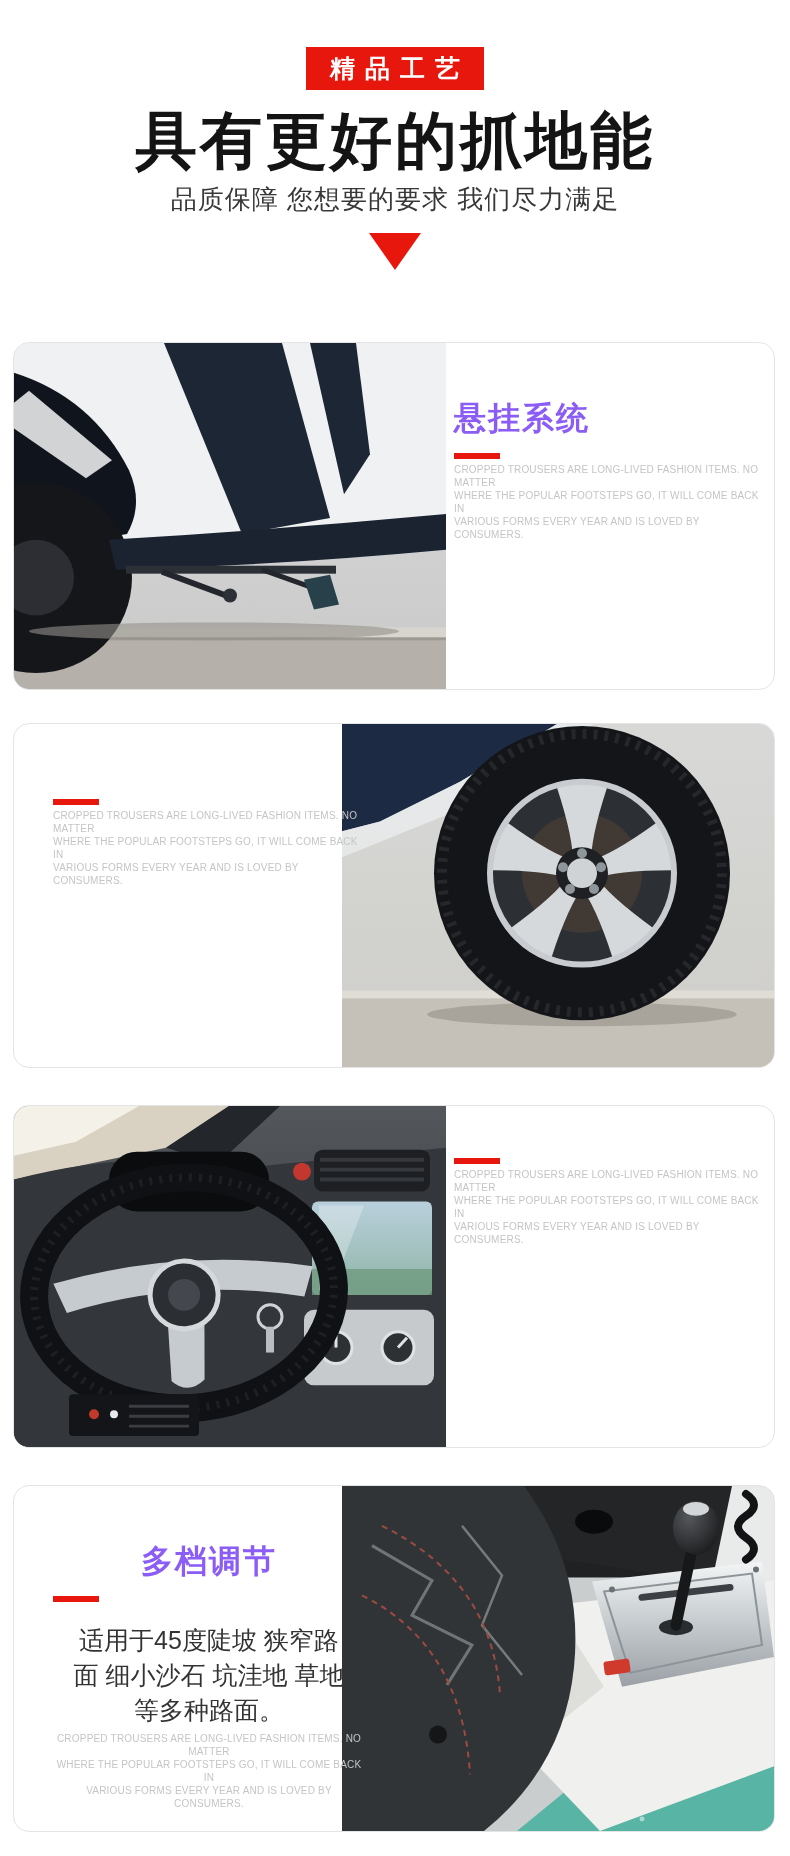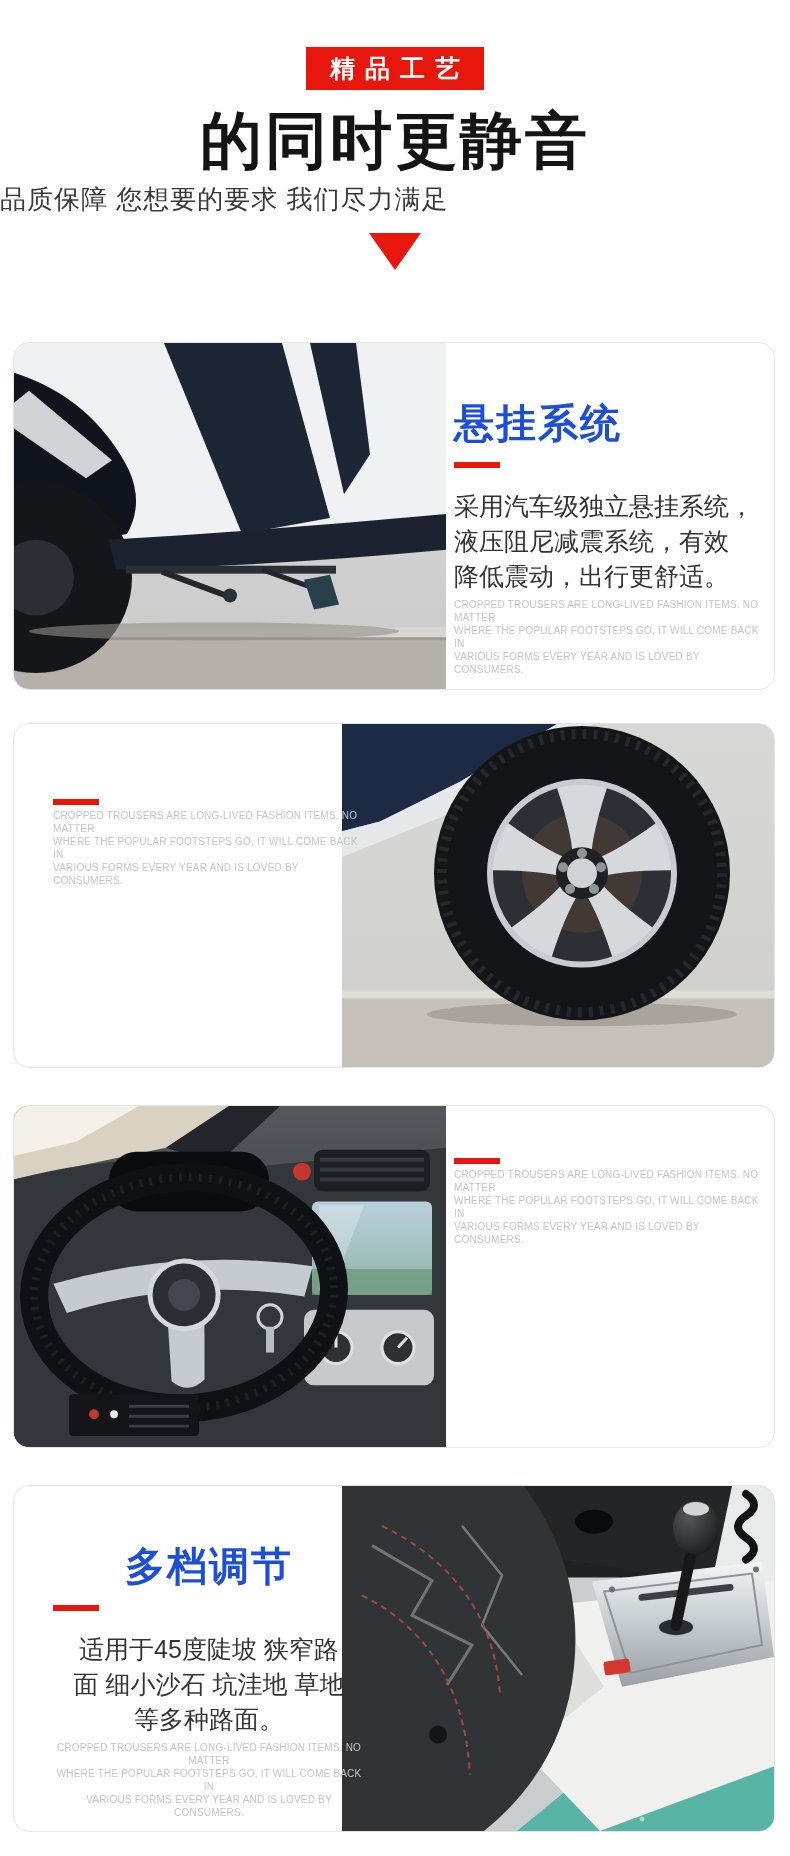--- a/index.html
+++ b/index.html
@@ -16,21 +16,21 @@
     background:var(--accent); color:#fff; font-size:25px; font-weight:bold;
     letter-spacing:10px; text-indent:10px;
     display:flex; align-items:center; justify-content:center;
   }
   .big-title {
     margin:15px 0 0; text-align:center;
     font-size:62px; line-height:1.16; font-weight:900; color:#141414;
     letter-spacing:3px;
   }
   .subtitle {
-    margin:5px 0 0; text-align:left;
+    margin:5px 0 0; text-align:center;
     font-size:26px; color:#383838; letter-spacing:1px;
   }
   .tri {
     width:0; height:0; margin:16px auto 0;
     border-left:26px solid transparent; border-right:26px solid transparent;
     border-top:37px solid var(--accent);
   }
   
   .card {
     position:absolute; left:13px; width:762px;
@@ -43,41 +43,41 @@
   #card4 { top:1485px; height:347px;text-align:center; }
   .photo { position:absolute; top:0; bottom:0; width:432px; z-index:1; }
   .photo-left  .photo { left:0; }
   .photo-right .photo { right:0; }
   .photo svg { width:100%; height:100%; display:block; }
   .text { position:absolute; top:0; bottom:0; z-index:2; padding-top:58px; }
   .photo-left  .text { left:440px; width:312px; }
   .photo-right .text { left:39px;  width:312px; }
   #card3 .text { padding-top:35px; }
   .card h2 {
-    margin:0; font-size:40px; font-weight:800; color:#1d4ed8; letter-spacing:2px;
+    margin:0; font-size:32px; font-weight:800; color:#8b5cf6; letter-spacing:2px;
     line-height:1.1;
   }
   .underline { width:46px; height:6px; background:var(--accent); margin-top:17px; }
   .body {
     margin:21px 0 0; font-size:25px; line-height:35px; color:#333;
     white-space:pre-line;
   }
   #card3 .body { text-indent:0.6em; margin-top:25px; }
   .filler {
     margin:4px 0 0; font-size:10px; line-height:13px; color:#c5c5c5;
     white-space:pre-line; letter-spacing:0.2px;
   }
 </style>
 </head>
 <body>
 
 <div class="page">
 
   <div class="badge">精品工艺</div>
-  <h1 class="big-title">的同时更静音</h1>
+  <h1 class="big-title">具有更好的抓地能</h1>
   <p class="subtitle">品质保障 您想要的要求 我们尽力满足</p>
   <div class="tri"></div>
 
   <section class="card photo-left" id="card1">
     <div class="photo">
       <svg viewBox="0 0 432 348" preserveAspectRatio="none">
         <defs>
           <linearGradient id="c1bg" x1="0" y1="0" x2="0" y2="1">
             <stop offset="0" stop-color="#dadbdc"></stop>
               <stop offset="1" stop-color="#c9c9c8"></stop>
@@ -99,23 +99,20 @@
         <path d="M148 230 L212 254" stroke="#23272d" stroke-width="6"></path>
         <circle cx="216" cy="254" r="7" fill="#2c3138"></circle>
         <path d="M248 228 L304 248" stroke="#23272d" stroke-width="5"></path>
         <path d="M290 238 L316 233 L325 263 L300 268 Z" fill="#27404a"></path>
         <ellipse cx="200" cy="290" rx="185" ry="9" fill="#95918a" opacity="0.6"></ellipse>
       </svg>
     </div>
     <div class="text">
       <h2>悬挂系统</h2>
       <div class="underline"></div>
-      <p class="body">采用汽车级独立悬挂系统，
-液压阻尼减震系统，有效
-降低震动，出行更舒适。</p>
       <p class="filler">CROPPED TROUSERS ARE LONG-LIVED FASHION ITEMS. NO MATTER
 WHERE THE POPULAR FOOTSTEPS GO, IT WILL COME BACK IN
 VARIOUS FORMS EVERY YEAR AND IS LOVED BY CONSUMERS.</p>
     </div>
   </section>
 
   <section class="card photo-right" id="card2">
     <div class="photo">
       <svg viewBox="0 0 432 345" preserveAspectRatio="none">
         <defs>

